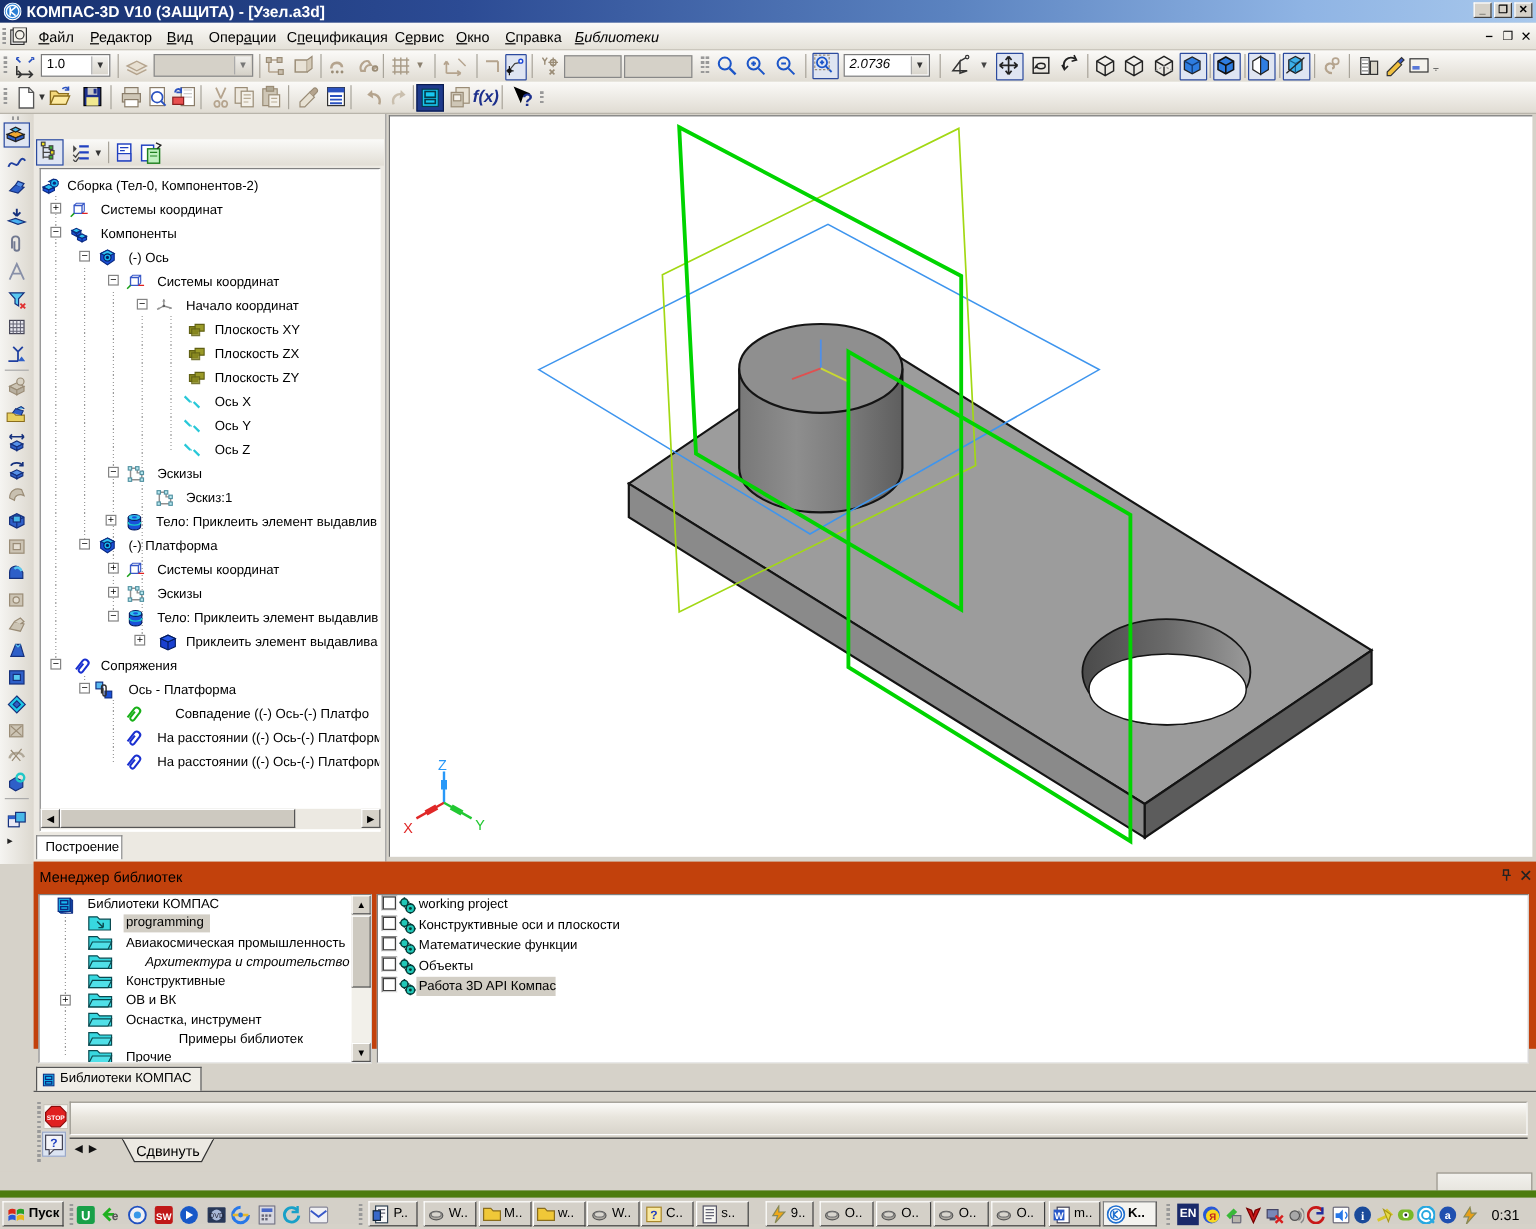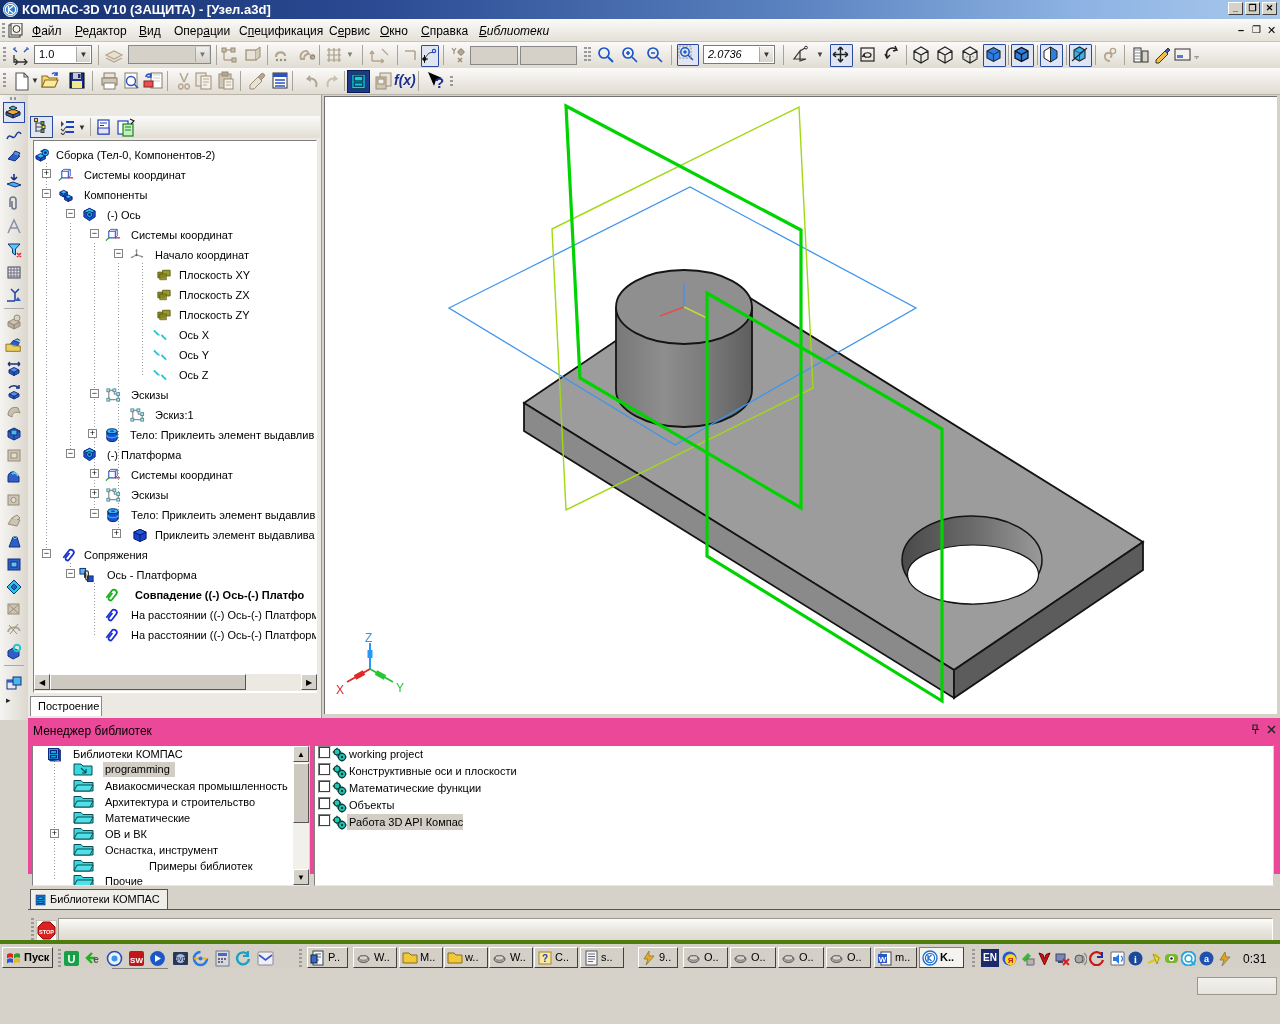--- a/index.html
+++ b/index.html
@@ -52,34 +52,34 @@
 .sbtn{position:absolute;background:#d6d2c9;border-top:1px solid #fff;border-left:1px solid #fff;
 border-right:1px solid #555;border-bottom:1px solid #555;text-align:center;color:#000;}
 .sthumb{position:absolute;background:#cdc9c0;border-top:1px solid #fff;border-left:1px solid #fff;
 border-right:1px solid #555;border-bottom:1px solid #555;}
 
 .tab{position:absolute;background:#f4f2ec;border:1px solid #888;border-bottom:none;font-size:11px;}
 
 #viewport{left:324px;top:96px;width:953px;height:618px;background:#fff;
 border-top:1px solid #707070;border-left:1px solid #707070;}
 
-#libpanel{left:28px;top:718px;width:1252px;height:156px;background:#ec4899;}
+#libpanel{left:28px;top:718px;width:1252px;height:156px;background:#c2410c;}
 .pane{position:absolute;background:#fff;border-top:1px solid #808080;border-left:1px solid #808080;
 border-right:1px solid #d0d0d0;border-bottom:1px solid #e8e8e8;}
 .chk{position:absolute;width:13px;height:13px;background:#fff;border:1px solid #555;
 border-top-color:#808080;border-left-color:#808080;border-right-color:#e8e8e8;border-bottom-color:#e8e8e8;outline:1px solid #404040;outline-offset:-2px;}
 .gear{width:15px;height:15px;}
 .lrow{position:absolute;white-space:nowrap;font-size:11px;height:16px;line-height:16px;color:#000;}
 
 #propbar{left:0px;top:910px;width:1280px;height:66px;background:#d6d2c9;}
 
 #statusbar{left:0;top:976px;width:1280px;height:20px;background:#d6d2c9;font-size:11px;}
 .sfield{position:absolute;border:1px solid #9a978e;background:linear-gradient(#f2f1ed,#e6e4dd);}
 
-#taskbar{left:0;top:940px;width:1280px;height:28px;background:#d4d0c8;border-top:4px solid #4d7c0f;font-size:11px;}
+#taskbar{left:0;top:992px;width:1280px;height:28px;background:#d4d0c8;border-top:6px solid #4d7c0f;font-size:11px;}
 .tkbtn{position:absolute;top:3px;height:21px;background:#d4d0c8;
 border-top:1px solid #fff;border-left:1px solid #fff;border-right:1px solid #404040;border-bottom:1px solid #404040;
 font-size:11px;line-height:19px;color:#000;white-space:nowrap;overflow:hidden;}
 .qlicon{position:absolute;top:6px;width:17px;height:17px;border-radius:3px;}
 .tricon{position:absolute;top:7px;width:15px;height:15px;border-radius:3px;}
 </style>
 </head>
 <body>
 <div id="root">
 <svg width="0" height="0" style="position:absolute">
@@ -731,21 +731,21 @@
         </svg>
       <div class="trow" style="left:50px;top:406px;">Сопряжения</div>
       <div class="ebox" style="left:32px;top:428px;">−</div>
       <svg class="ticon" style="left:45px;top:426px" width="17" height="16">
           <use href="#i-mates"></use>
         </svg>
       <div class="trow" style="left:73px;top:426px;">Ось - Платформа</div>
       <svg class="ticon" style="left:70px;top:446px" width="17" height="16">
           <use href="#i-clipg"></use>
         </svg>
-      <div class="trow" style="left:101px;top:446px;font-weight:bold;">Совпадение ((-) Ось-(-) Платфо</div>
+      <div class="trow" style="left:112px;top:446px;font-weight:normal;">Совпадение ((-) Ось-(-) Платфо</div>
       <svg class="ticon" style="left:70px;top:466px" width="17" height="16">
           <use href="#i-clip"></use>
         </svg>
       <div class="trow" style="left:97px;top:466px;">На расстоянии ((-) Ось-(-) Платформ</div>
       <svg class="ticon" style="left:70px;top:486px" width="17" height="16">
           <use href="#i-clip"></use>
         </svg>
       <div class="trow" style="left:97px;top:486px;">На расстоянии ((-) Ось-(-) Платформ</div>
 
     </div>
@@ -833,22 +833,22 @@
       <svg class="abs" style="left:13px;top:0px" width="16" height="16" viewBox="0 0 16 16">
         <rect x="2.5" y="2.5" width="10" height="11" fill="#18b8f0" stroke="#0a2a80"></rect>
         <rect x="4.5" y="4.5" width="6" height="3" fill="none" stroke="#0a2a80" stroke-width="1.2"></rect>
         <rect x="4.5" y="9.5" width="6" height="2.4" fill="none" stroke="#0a2a80" stroke-width="1.2"></rect>
         <path d="M12.5 2.5l2 1.5v11l-2-1.5zM2.5 13.5l2 1.5h10" fill="#1040a0" stroke="#0a2a80" stroke-width="0.8"></path>
       </svg>
       <div class="lrow" style="left:40px;top:0px;">Библиотеки КОМПАС</div>
       <div class="abs" style="left:70px;top:16px;width:72px;height:15px;background:#d2cec5;"></div>
       <div class="lrow" style="left:72px;top:15px;">programming</div>
       <div class="lrow" style="left:72px;top:32px;">Авиакосмическая промышленность</div>
-      <div class="lrow" style="left:72px;top:48px;">Архитектура и строительство</div>
-      <div class="lrow" style="left:72px;top:64px;">Математические</div>
+      <div class="lrow" style="left:88px;top:48px;font-style:italic;">Архитектура и строительство</div>
+      <div class="lrow" style="left:72px;top:64px;">Конструктивные</div>
       <div class="lrow" style="left:72px;top:80px;">ОВ и ВК</div>
       <div class="lrow" style="left:72px;top:96px;">Оснастка, инструмент</div>
       <div class="lrow" style="left:72px;top:112px;padding-left:44px;">Примеры библиотек</div>
       <div class="lrow" style="left:72px;top:127px;">Прочие</div>
       <div class="ebox" style="left:17px;top:83px;">+</div>
       <svg class="abs" style="left:40px;top:16px" width="21" height="14" viewBox="0 0 21 14">
         <path d="M1 13V2h7l2 2h9v9z" fill="#38d8e0" stroke="#0a4a50"></path>
         <path d="M8 6l5 5M13 11h-4m4 0V7" stroke="#0a4a50" stroke-width="1.2" fill="none"></path>
       </svg>
       <svg class="abs" style="left:40px;top:33px" width="21" height="13">

